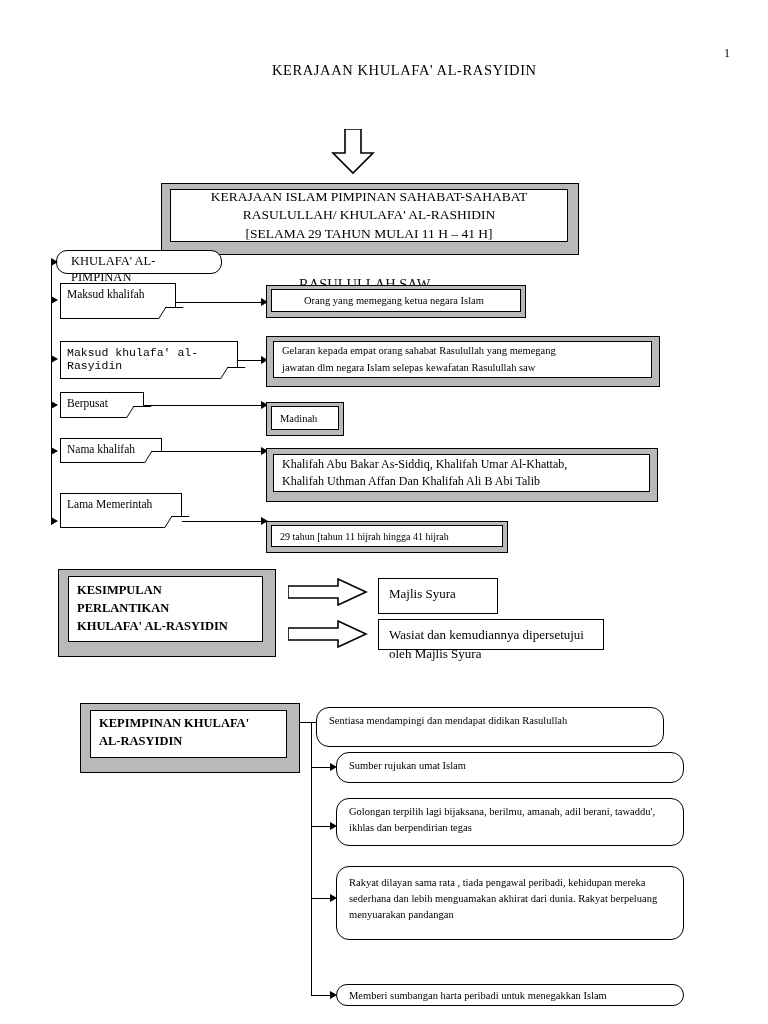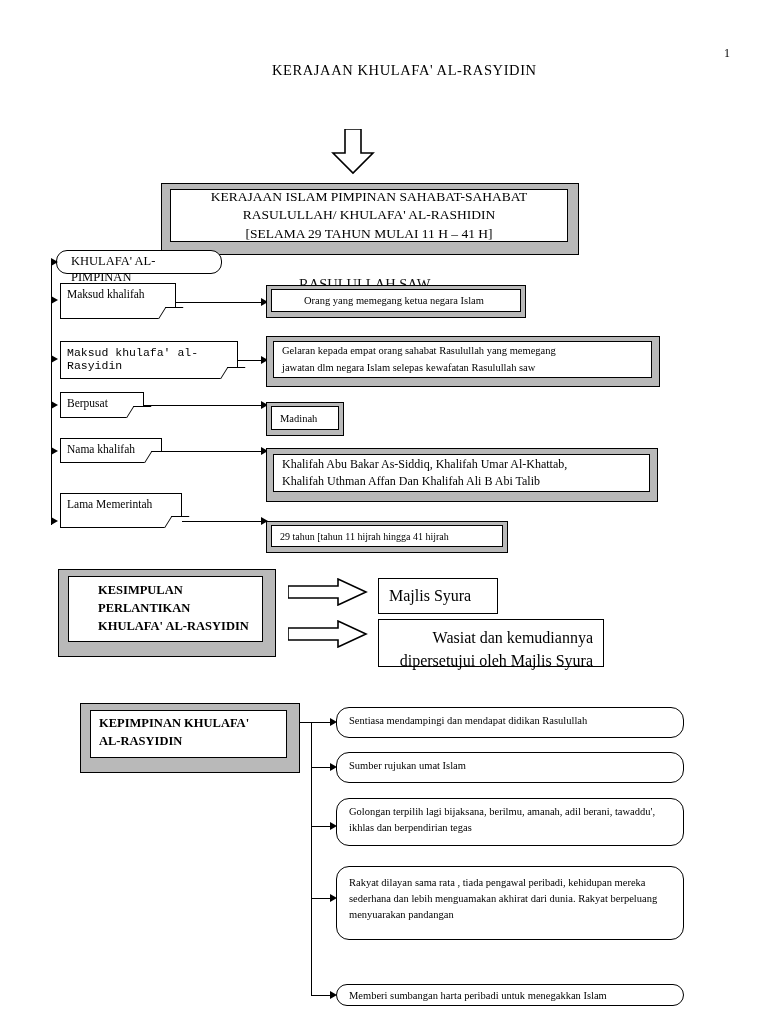--- a/index.html
+++ b/index.html
@@ -88,21 +88,21 @@
     padding:5px 12px;
     line-height:1.5;
   }
 
   
   .plain{
     position:absolute;
     background:#fff;
     border:1.3px solid #000;
     box-sizing:border-box;
-    font-size:16px;
+    font-size:13px;
     padding:6px 10px;
     line-height:1.35;
   }
 
   
   .hline{position:absolute;background:#000;height:1px;}
   .vline{position:absolute;background:#000;width:1px;}
   .arrowhead-r{
     position:absolute;
     width:0;height:0;
@@ -236,21 +236,21 @@
   <div class="hline" style="left:182px;top:521px;width:82px;"></div>
   <div class="arrowhead-r" style="left:261px;top:517px;"></div>
 
   <div class="bevel-outer" style="left:266px;top:521px;width:242px;height:32px;">
     <div class="bevel-inner thin">
       <div class="txt" style="font-size:10px;font-family:Liberation Serif, serif;">29 tahun [tahun 11  hijrah hingga 41  hijrah</div>
     </div>
   </div>
 
   <div class="bevel-outer" style="left:58px;top:569px;width:218px;height:88px;">
-    <div class="bevel-inner top" style="left:9px;top:6px;right:12px;bottom:14px;padding-left:21px;">
+    <div class="bevel-inner top" style="left:9px;top:6px;right:12px;bottom:14px;">
       <div class="txt bold" style="font-size:12.5px;line-height:1.42;padding-top:5px;">
         <div>KESIMPULAN</div>
         <div>PERLANTIKAN</div>
         <div>KHULAFA' AL-RASYIDIN</div>
       </div>
     </div>
   </div>
 
   <div class="blockarrow" style="left:288px;top:578px;width:80px;height:28px;">
     <svg width="80" height="28" viewBox="0 0 80 28">
@@ -259,39 +259,39 @@
   </div>
   <div class="plain" style="left:378px;top:578px;width:120px;height:36px;">
     <span>Majlis Syura</span>
   </div>
 
   <div class="blockarrow" style="left:288px;top:620px;width:80px;height:28px;">
     <svg width="80" height="28" viewBox="0 0 80 28">
       <polygon points="0,8 50,8 50,1 78,14 50,27 50,20 0,20" fill="#ffffff" stroke="#000000" stroke-width="1.6"></polygon>
     </svg>
   </div>
-  <div class="plain" style="left:378px;top:619px;width:226px;height:48px;line-height:1.45;text-align:right;">
+  <div class="plain" style="left:378px;top:619px;width:226px;height:31px;line-height:1.45;">
     <span>Wasiat dan kemudiannya dipersetujui oleh Majlis Syura</span>
   </div>
 
   <div class="bevel-outer" style="left:80px;top:703px;width:220px;height:70px;">
     <div class="bevel-inner top" style="left:9px;top:6px;right:12px;bottom:14px;">
       <div class="txt bold" style="font-size:12.5px;line-height:1.42;padding-top:4px;">
         <div>KEPIMPINAN KHULAFA'</div>
         <div>AL-RASYIDIN</div>
       </div>
     </div>
   </div>
 
   <div class="hline" style="left:300px;top:722px;width:12px;"></div>
   <div class="vline" style="left:311px;top:722px;height:274px;"></div>
 
   <div class="hline" style="left:311px;top:722px;width:22px;"></div>
   <div class="arrowhead-r" style="left:330px;top:718px;"></div>
-  <div class="round" style="left:336px;top:707px;width:348px;height:31px;">
+  <div class="round" style="left:316px;top:707px;width:348px;height:40px;">
     <span>Sentiasa mendampingi dan mendapat didikan Rasulullah</span>
   </div>
 
   <div class="hline" style="left:311px;top:767px;width:22px;"></div>
   <div class="arrowhead-r" style="left:330px;top:763px;"></div>
   <div class="round" style="left:336px;top:752px;width:348px;height:31px;">
     <span>Sumber rujukan umat Islam</span>
   </div>
 
   <div class="hline" style="left:311px;top:826px;width:22px;"></div>

